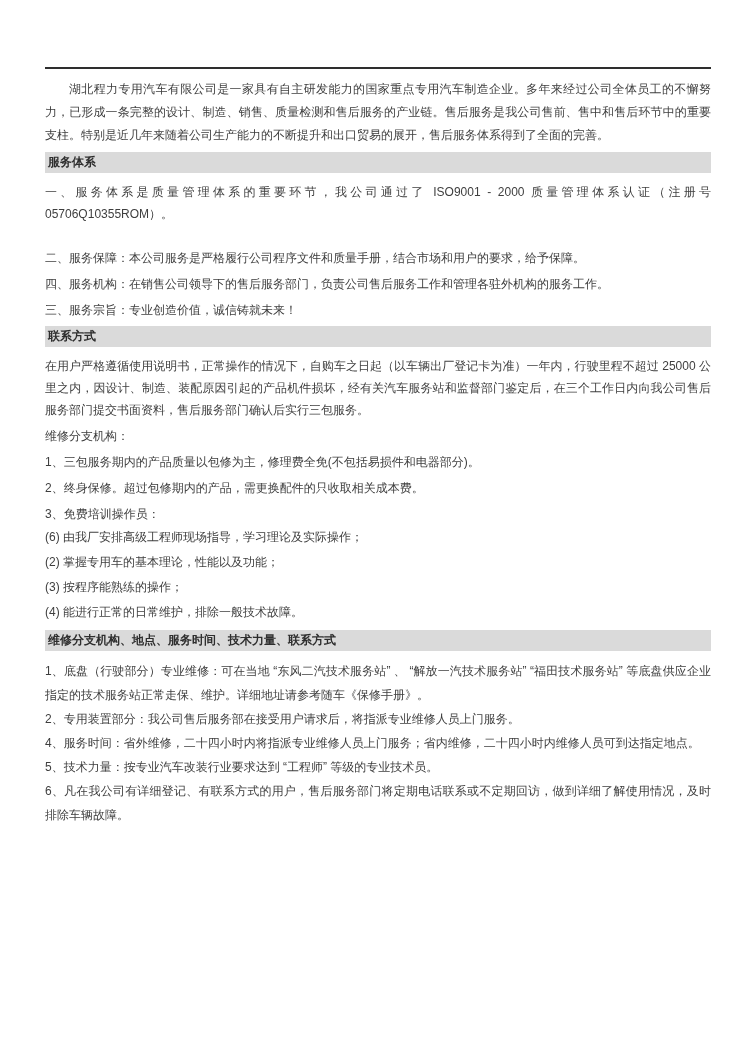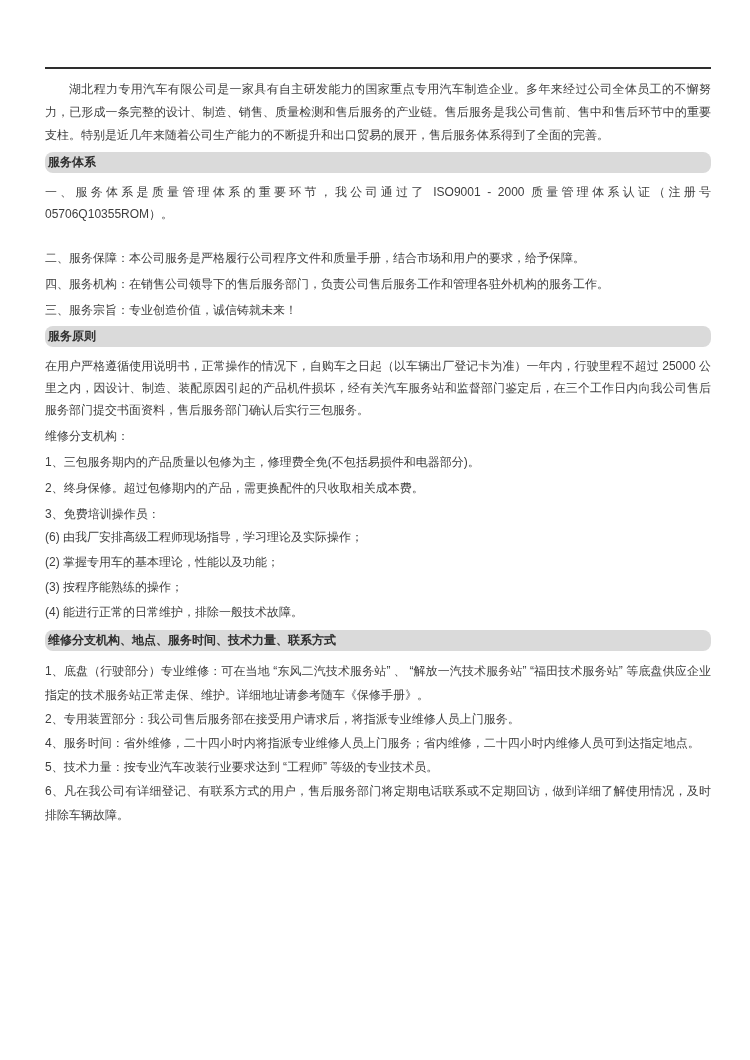--- a/index.html
+++ b/index.html
@@ -46,21 +46,20 @@
     text-align: justify;
   }
   .band {
     margin-top: 5px;
     background: #dadada;
     font-size: 12px;
     font-weight: bold;
     color: #2e2e2e;
     padding: 3px 4px 3px 3px;
     line-height: 15px;
-    border-radius: 8px;
   }
   .item {
     margin-top: 4px;
     font-size: 12px;
     line-height: 22px;
     text-align: justify;
   }
   .gap-after { margin-bottom: 22px; }
   .sub { line-height: 25px; margin-top: 0; }
   .s3 { line-height: 24px; margin-top: 0; }
@@ -75,21 +74,21 @@
 
 
   <p class="intro">湖北程力专用汽车有限公司是一家具有自主研发能力的国家重点专用汽车制造企业。多年来经过公司全体员工的不懈努力，已形成一条完整的设计、制造、销售、质量检测和售后服务的产业链。售后服务是我公司售前、售中和售后环节中的重要支柱。特别是近几年来随着公司生产能力的不断提升和出口贸易的展开，售后服务体系得到了全面的完善。</p>
 
   <div class="band">服务体系</div>
   <p class="item first-after-band gap-after">一、服务体系是质量管理体系的重要环节，我公司通过了 ISO9001 - 2000 质量管理体系认证（注册号 05706Q10355ROM）。</p>
   <p class="item">二、服务保障：本公司服务是严格履行公司程序文件和质量手册，结合市场和用户的要求，给予保障。</p>
   <p class="item">四、服务机构：在销售公司领导下的售后服务部门，负责公司售后服务工作和管理各驻外机构的服务工作。</p>
   <p class="item">三、服务宗旨：专业创造价值，诚信铸就未来！</p>
 
-  <div class="band">服务原则</div>
+  <div class="band">联系方式</div>
   <p class="item first-after-band">在用户严格遵循使用说明书，正常操作的情况下，自购车之日起（以车辆出厂登记卡为准）一年内，行驶里程不超过 25000 公里之内，因设计、制造、装配原因引起的产品机件损坏，经有关汽车服务站和监督部门鉴定后，在三个工作日内向我公司售后服务部门提交书面资料，售后服务部门确认后实行三包服务。</p>
   <p class="item">维修分支机构：</p>
   <p class="item">1、三包服务期内的产品质量以包修为主，修理费全免(不包括易损件和电器部分)。</p>
   <p class="item">2、终身保修。超过包修期内的产品，需更换配件的只收取相关成本费。</p>
   <p class="item">3、免费培训操作员：</p>
   <p class="item sub">(6) 由我厂安排高级工程师现场指导，学习理论及实际操作；</p>
   <p class="item sub">(2) 掌握专用车的基本理论，性能以及功能；</p>
   <p class="item sub">(3) 按程序能熟练的操作；</p>
   <p class="item sub">(4) 能进行正常的日常维护，排除一般技术故障。</p>
 

